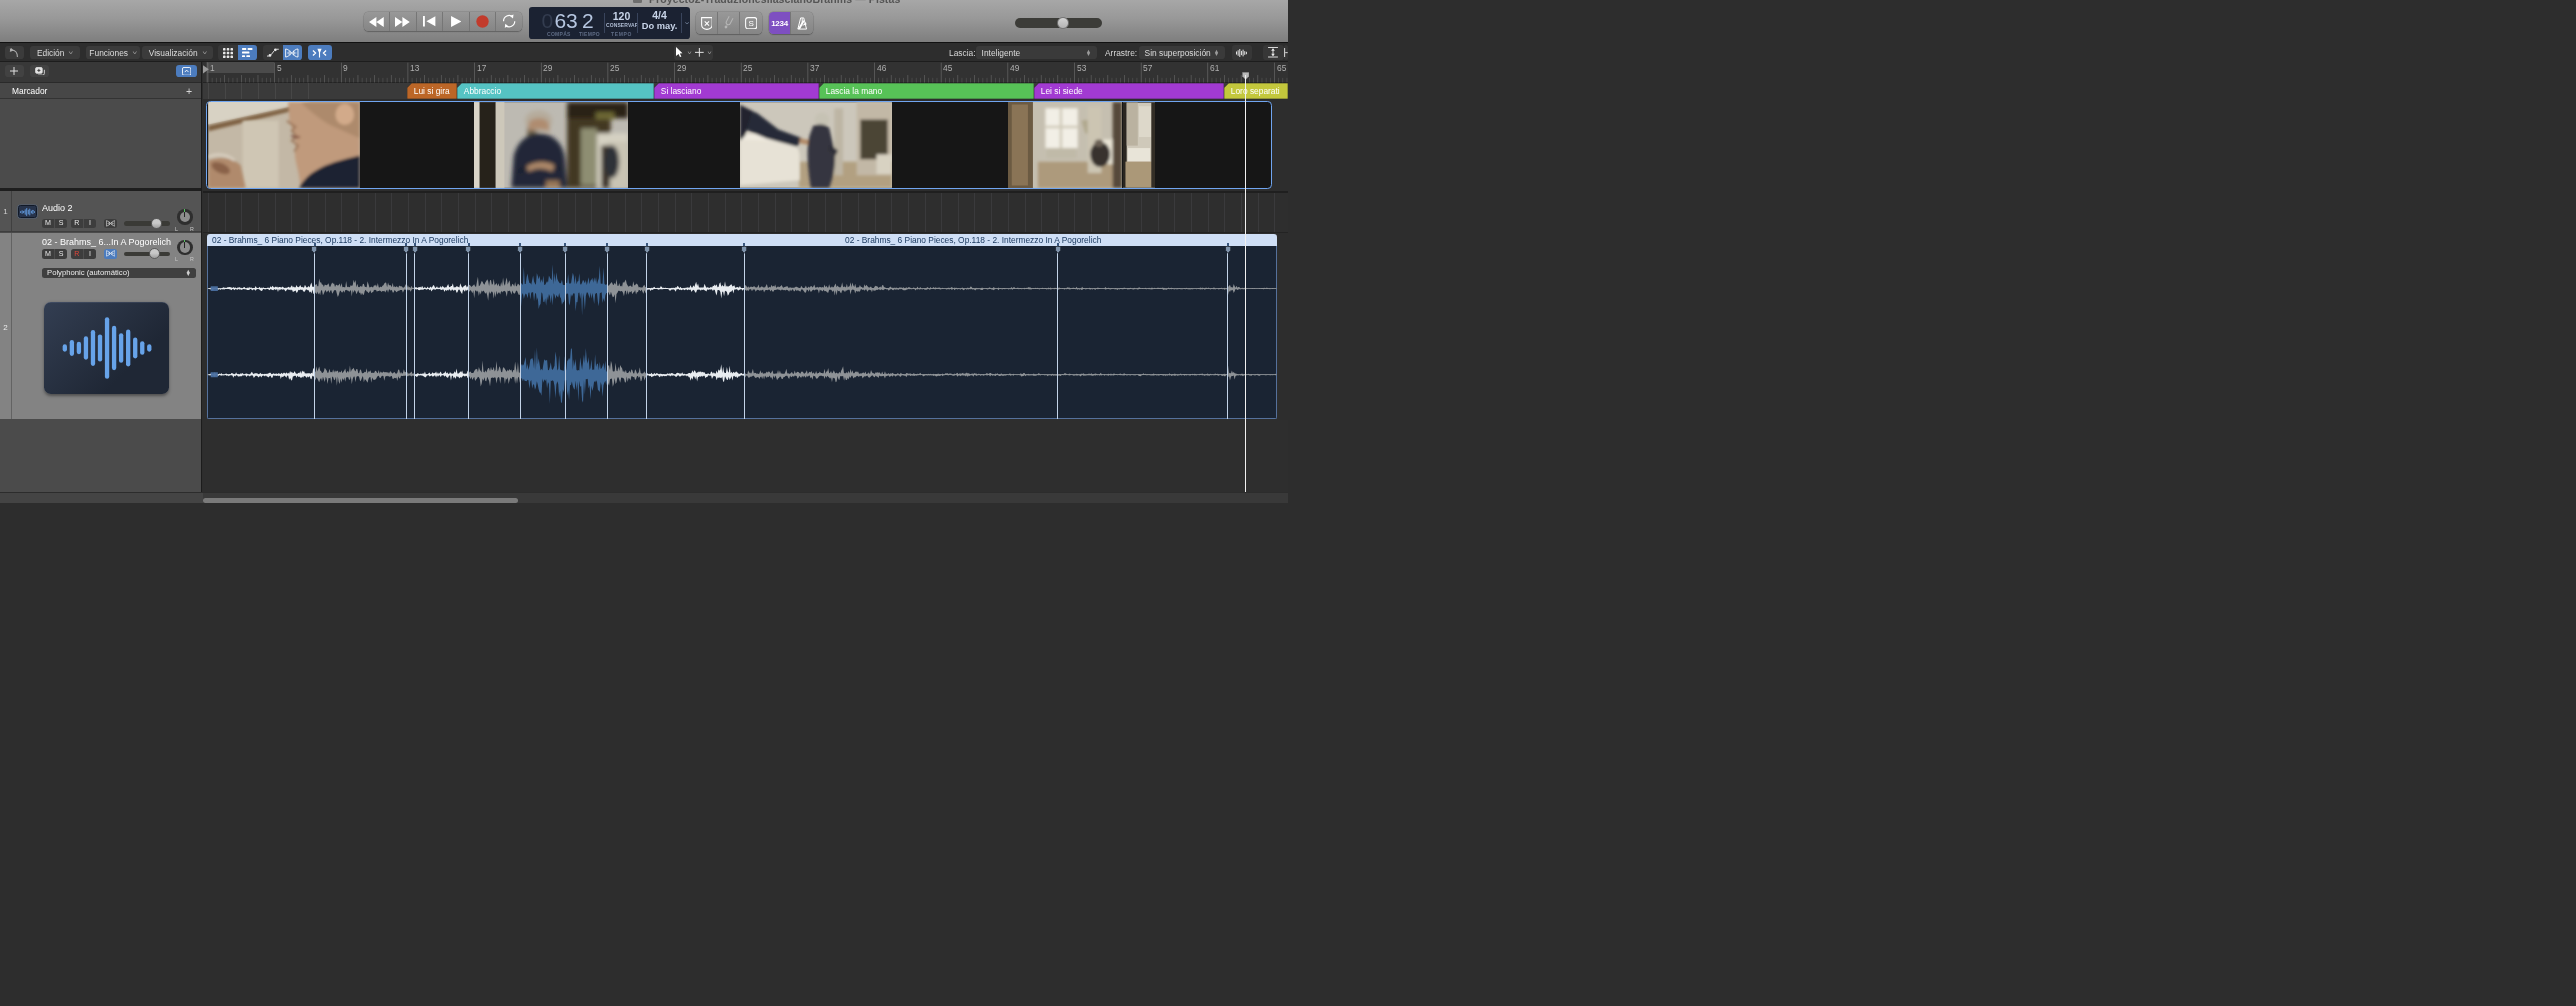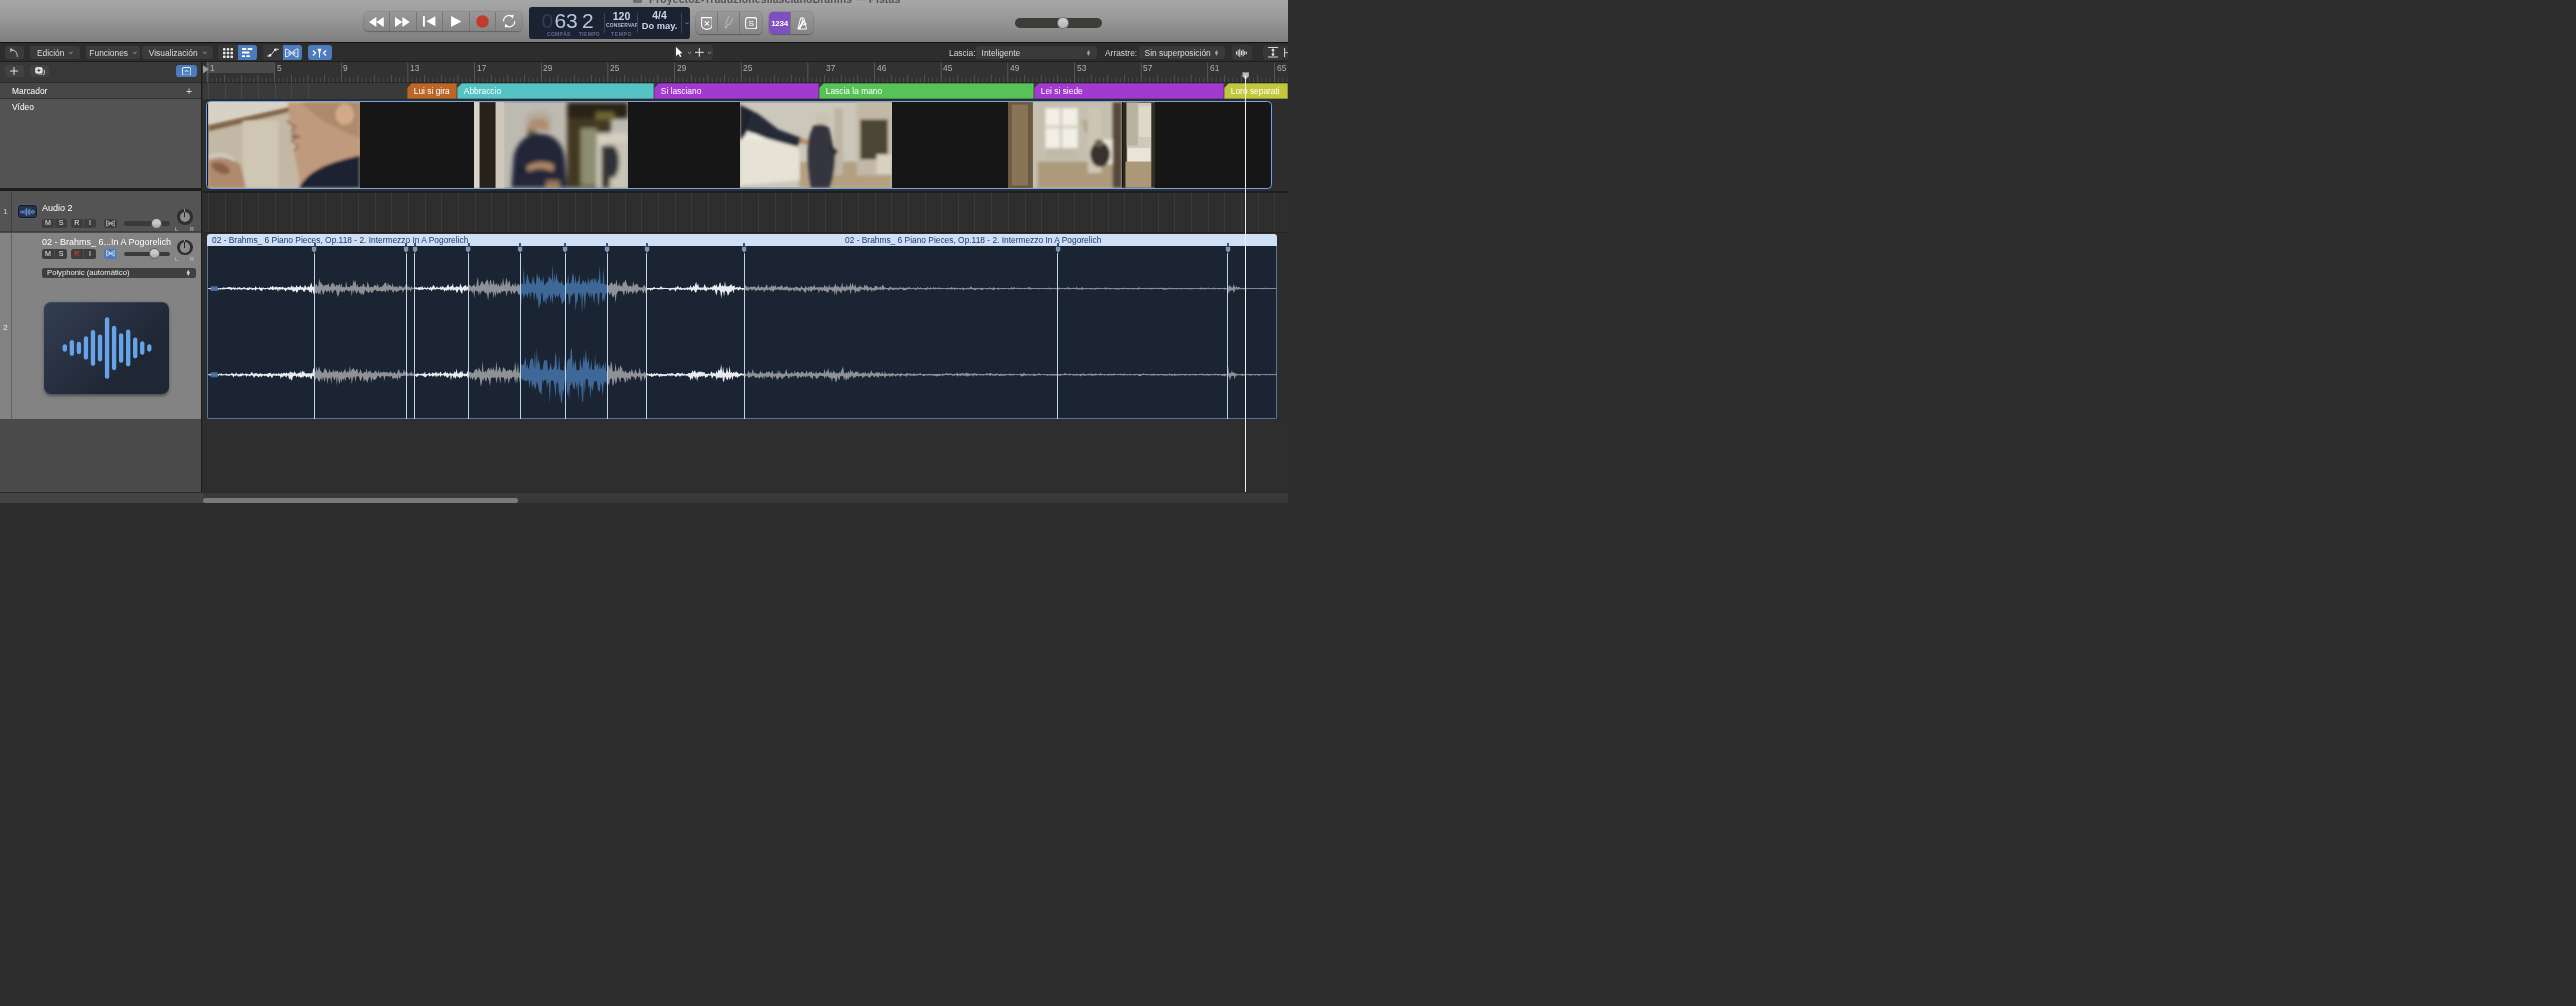--- a/index.html
+++ b/index.html
@@ -319,23 +319,20 @@
           <svg width="9.3" height="8.7" viewBox="0 0 15 14" fill="none" stroke="#fff" stroke-width="1.5">
             <rect x=".7" y=".7" width="13.6" height="12.6" rx="2.5"></rect>
             <path d="M4.5 8.2L7.5 5l3 3.2"></path>
           </svg>
         </div>
   </div>
   <div id="lp-marc">
     <div style="position:absolute;left:12px;top:2.5px;font-size:8.4px;">Marcador</div>
     <div style="position:absolute;left:186px;top:1.2px;font-size:10.5px;color:#d5d5d5;font-weight:300;">+</div>
   </div>
-  <div id="lp-video">
-        <div style="position:absolute;left:12px;top:3.1px;font-size:8.4px;">Vídeo</div>
-      </div>
   <div id="lp-div1"></div>
   <div id="lp-t1">
     <div class="numcol">
           <div style="position:absolute;left:0;width:11px;top:15.5px;text-align:center;">1</div>
         </div>
     <div class="abs" style="left:18px;top:14px;width:18.6px;height:13px;border-radius:2.5px;background:#27334a;border:0.6px solid #121a28;box-shadow:0 0 0 0.6px rgba(90,130,190,.35);">
       <svg width="15" height="8" viewBox="0 0 24 13" fill="#66a2e8" style="margin:1.9px auto 0 1.2px;">
             <rect x="0" y="5" width="1.5" height="3" rx=".7"></rect>
             <rect x="2.5" y="3.5" width="1.5" height="6" rx=".7"></rect>
             <rect x="5" y="4.5" width="1.5" height="4" rx=".7"></rect>
@@ -701,21 +698,21 @@
         </svg>
   <div class="rnum" style="left:7.1px;">1</div>
         <div class="rnum" style="left:74px;">5</div>
         <div class="rnum" style="left:140px;">9</div>
         <div class="rnum" style="left:207px;">13</div>
         <div class="rnum" style="left:274px;">17</div>
         <div class="rnum" style="left:340px;">29</div>
         <div class="rnum" style="left:407px;">25</div>
         <div class="rnum" style="left:474px;">29</div>
         <div class="rnum" style="left:540px;">25</div>
-        <div class="rnum" style="left:607px;margin-left:16px;">37</div>
+        <div class="rnum" style="left:607px;">37</div>
         <div class="rnum" style="left:674px;">46</div>
         <div class="rnum" style="left:740px;">45</div>
         <div class="rnum" style="left:807px;">49</div>
         <div class="rnum" style="left:874px;">53</div>
         <div class="rnum" style="left:940px;">57</div>
         <div class="rnum" style="left:1007px;">61</div>
         <div class="rnum" style="left:1074px;">65</div>
   <svg width="6.8" height="8.7" viewBox="0 0 11 14" style="position:absolute;left:-0.6px;top:3.1px;">
           <path fill="#9a9a9a" d="M1 0l10 7-10 7z"></path>
         </svg>

